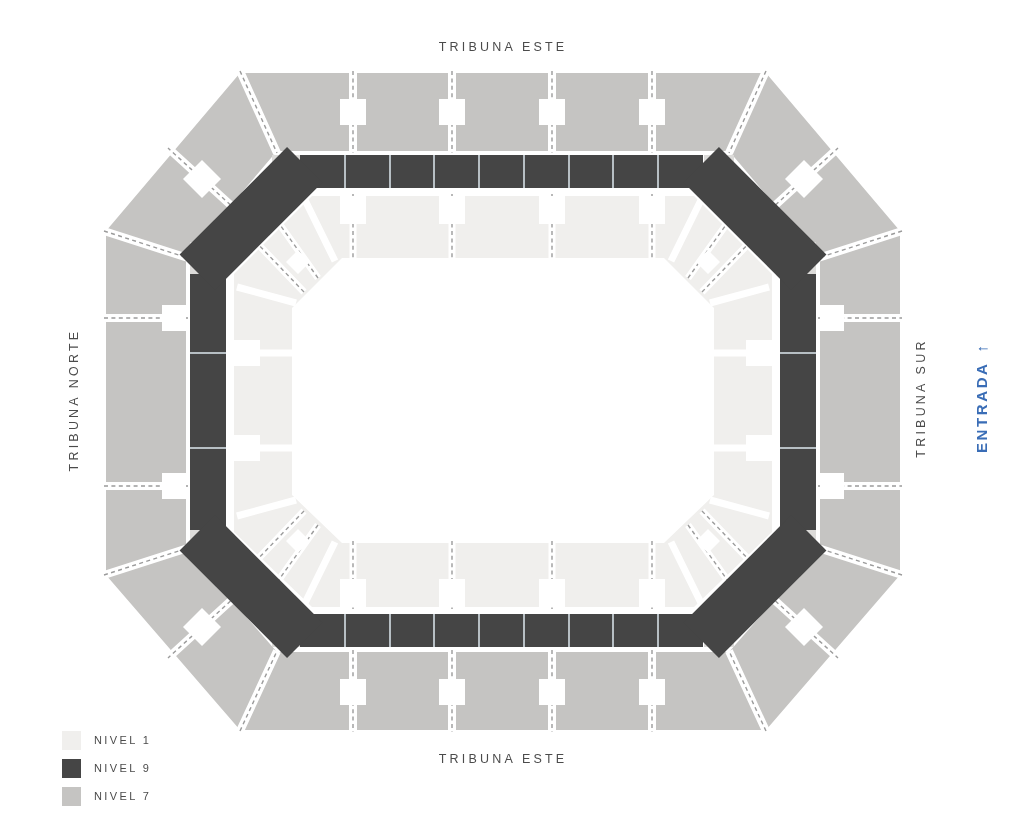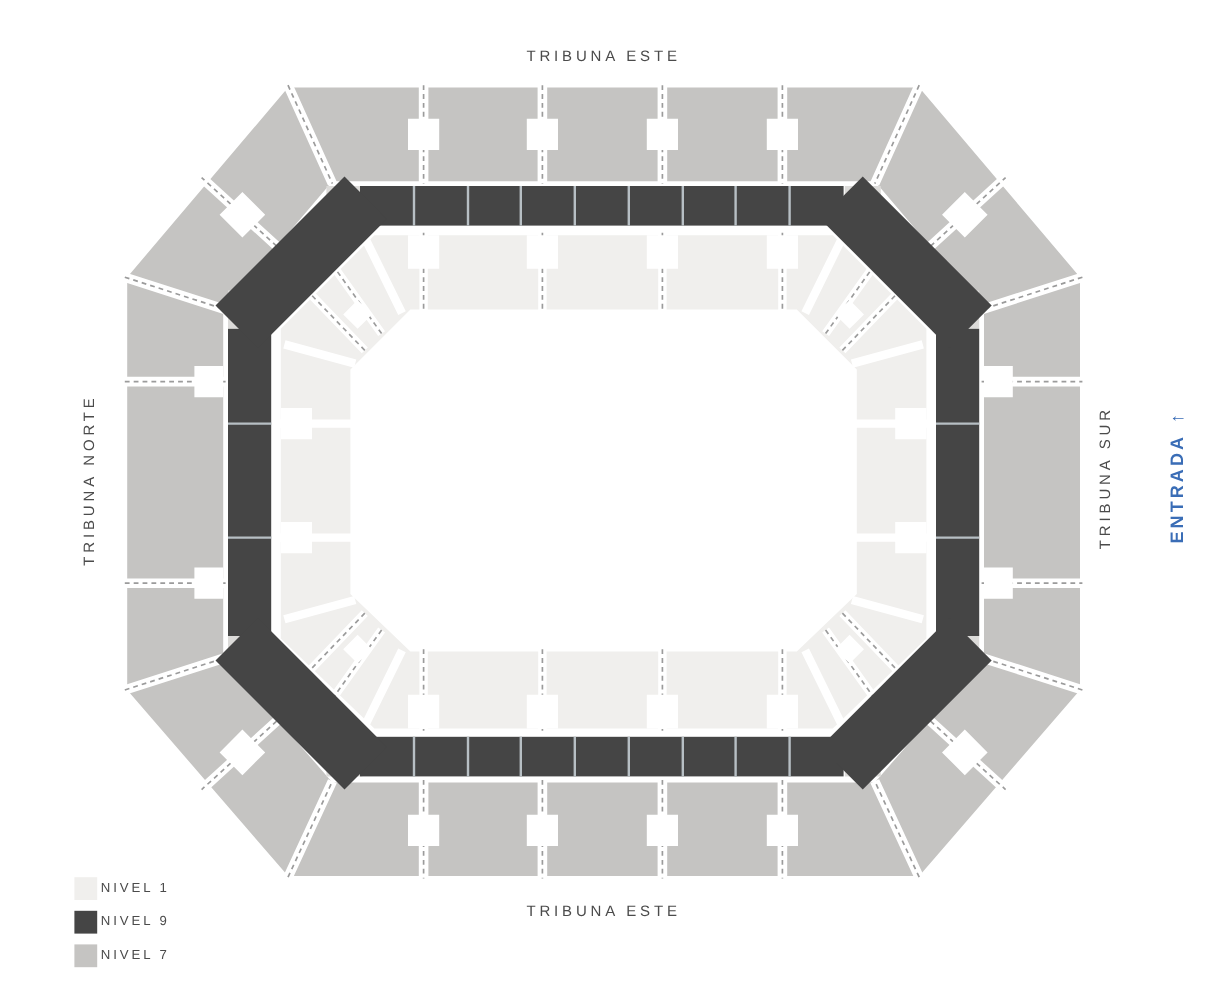--- a/index.html
+++ b/index.html
@@ -25,21 +25,21 @@
   .stand-label.v{transform:translate(-50%,-50%) rotate(-90deg);}
   .entrance-label{position:absolute;font-size:15px;font-weight:700;letter-spacing:2.6px;
                   color:var(--color-entrance,#3a6db6);white-space:nowrap;
                   transform:translate(-50%,-50%) rotate(-90deg);}
   .entrance-label .arrow{margin-left:9px;letter-spacing:0;}
 
   
   .legend{position:absolute;left:62px;top:731px;}
   .legend-item{display:flex;align-items:center;margin-bottom:9px;}
   .legend-swatch{width:19px;height:19px;flex:0 0 19px;}
-  .legend-text{margin-left:3px;font-size:11px;font-weight:500;letter-spacing:2.4px;
+  .legend-text{margin-left:13px;font-size:11px;font-weight:500;letter-spacing:2.4px;
                color:var(--color-label_text,#4b4b4b);line-height:19px;}
 </style>
 </head>
 <body>
 
 <div class="stage">
 
   <svg width="1024" height="839" viewBox="0 0 1024 839">
 
     <path class="n3" fill-rule="evenodd" d="M240 73 H766 L900 231 V575 L766 730 H240 L106 575 V231 Z

